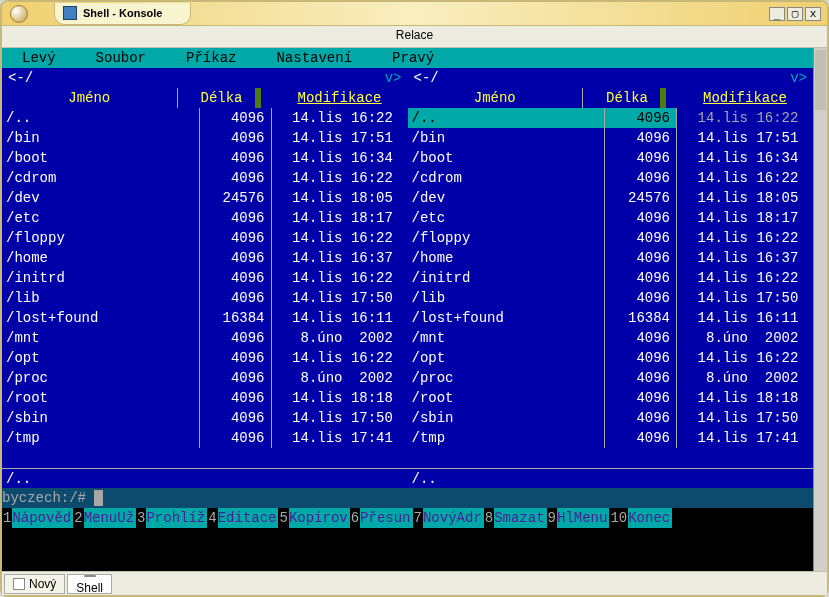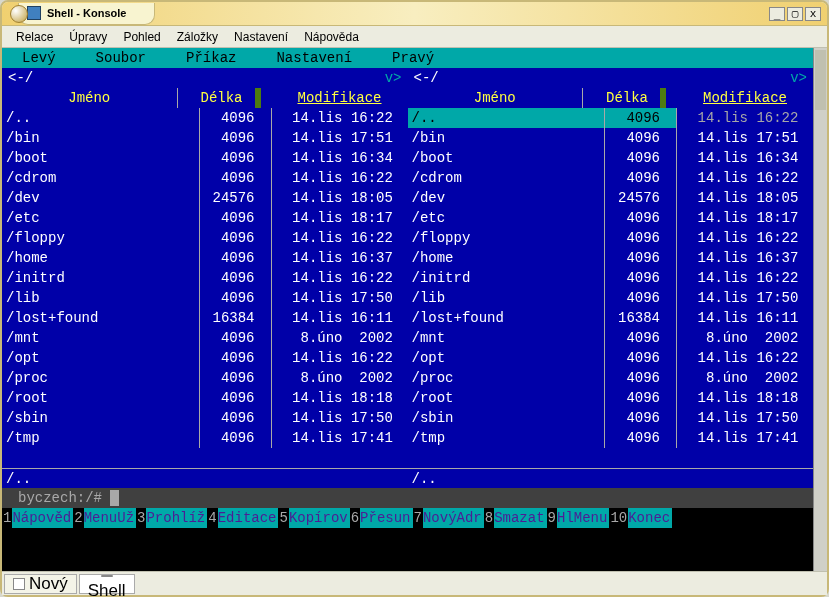--- a/index.html
+++ b/index.html
@@ -1,26 +1,26 @@
 <!DOCTYPE html>
 <html><head>
 <meta charset="utf-8">
 <style>
 * { margin: 0; padding: 0; box-sizing: border-box; }
 body { width: 829px; height: 597px; font-family: sans-serif; font-size: 12px; background: #d8d8cc; overflow: hidden; }
 
 .window { width: 829px; height: 597px; border: 2px solid #c8b878; border-radius: 8px; background: #ecece0; display: flex; flex-direction: column; }
 .titlebar { height: 24px; background: linear-gradient(to right, #f0d070, #f8eec0, #f0d070); border-bottom: 1px solid #c8b878; display: flex; align-items: center; border-radius: 6px 6px 0 0; position: relative; }
-.title-tab { background: #f8f4d0; height: 22px; margin-left: 16px; border-radius: 0 0 10px 10px; padding: 2px 28px 2px 8px; display: flex; align-items: center; gap: 6px; border: 1px solid #c8b878; border-top: 0; font-size: 11px; font-weight: bold; }
+.title-tab { background: #f8f4d0; height: 22px; margin-left: 52px; border-radius: 0 0 10px 10px; padding: 2px 28px 2px 8px; display: flex; align-items: center; gap: 6px; border: 1px solid #c8b878; border-top: 0; font-size: 11px; font-weight: bold; }
 .title-icon { width: 14px; height: 14px; background: #4080c0; display: inline-block; border: 1px solid #204060; }
 .tb-left { position: absolute; left: 8px; width: 18px; height: 18px; border-radius: 50%; background: radial-gradient(circle at 30% 30%, #fff, #c0a040); border: 1px solid #a08030; }
 .tb-btns { position: absolute; right: 6px; display: flex; gap: 2px; }
 .tb-btn { width: 16px; height: 14px; background: #ecece0; border: 1px solid #888; font-size: 11px; text-align: center; line-height: 11px; font-family: monospace; cursor: pointer; }
 
-.menubar { height: 22px; background: #ecece0; border-bottom: 1px solid #c0c0b0; display: flex; align-items: center; padding: 0 8px; gap: 4px; font-size: 12px; }
+.menubar { height: 22px; background: #ecece0; border-bottom: 1px solid #c0c0b0; display: flex; align-items: center; padding: 0 8px; gap: 4px; font-size: 12px; flex-direction: column; }
 .menubar span { padding: 2px 6px; cursor: pointer; }
 
 .terminal { flex: 1; background: #000; font-family: "Courier New", monospace; font-size: 14px; line-height: 20px; position: relative; }
 .term-inner { position: absolute; left: 0; top: 0; right: 14px; bottom: 0; }
 .term-scroll { position: absolute; right: 0; top: 0; width: 14px; bottom: 0; background: #d0d0c8; border-left: 1px solid #888; }
 .term-scroll::after { content: ''; position: absolute; top: 2px; left: 1px; right: 1px; height: 60px; background: #c0c0b0; }
 
 .mc-topmenu { height: 20px; background: #00a8a8; color: #000; display: flex; align-items: center; }
 .mc-topmenu span { padding: 0 20px; cursor: pointer; }
 
@@ -31,36 +31,36 @@
 .panel-path .pth { color: #fff; }
 .panel-path .v { color: #00a8a8; }
 .panel-head { height: 20px; color: #ffff40; display: flex; gap: 11px; }
 .panel-head .col { text-align: center; }
 .cname { flex: 1; border-right: 1px solid #a8a8a8; }
 .csize { width: 72px; text-align: right; border-right: 6px solid #4d7c0f; }
 .ctime { width: 136px; text-decoration: underline; }
 .rows { flex: 1; }
 .row { height: 20px; display: flex; color: #fff; }
 .row .n { flex: 1; padding-left: 4px; white-space: pre; border-right: 1px solid #a8a8a8; }
-.row .s { width: 72px; text-align: right; padding-right: 16px; border-right: 1px solid #a8a8a8; }
+.row .s { width: 72px; text-align: right; padding-right: 6px; border-right: 1px solid #a8a8a8; }
 .row .t { width: 136px; padding-left: 6px; white-space: pre; text-align: center; }
 .row.sel { background: #00a8a8; color: #000; }
 .row.sel .t { background: #0000a8; color: #a8a8a8; }
 .panel-foot { height: 20px; border-top: 1px solid #a8a8a8; padding-left: 4px; color: #fff; margin-top: 6px; }
 
-.prompt { height: 20px; background: #404040; color: #a8a8a8; padding-left: 16px; white-space: pre; }
+.prompt { height: 20px; background: #0c4a6e; color: #a8a8a8; padding-left: 0; white-space: pre; }
 .cursor { display: inline-block; width: 9px; height: 16px; background: #a8a8a8; vertical-align: middle; }
 
 .fkeys { height: 20px; background: #000; color: #fff; display: flex; }
 .fkey { display: flex; }
 .fkey .num { background: #000; color: #a8a8a8; padding: 0 1px; }
 .fkey .lab { background: #00a8a8; color: #4c1d95; padding: 0 2px 0 0; }
 
 .tabbar { height: 24px; background: #ecece0; display: flex; align-items: center; border-top: 1px solid #c0c0b0; padding-left: 2px; gap: 2px; }
-.tabbtn { height: 20px; background: #f4f4e8; border: 1px solid #aaa; padding: 0 8px; display: flex; align-items: center; gap: 4px; font-size: 17px; cursor: pointer; }
+.tabbtn { height: 20px; background: #f4f4e8; border: 1px solid #aaa; padding: 0 8px; display: flex; align-items: center; gap: 4px; font-size: 12px; cursor: pointer; }
 .tabbtn.active { background: #fff; flex-direction: column; }
 .ti { width: 12px; height: 12px; display: inline-block; }
 .ti-new { background: #fff; border: 1px solid #888; }
 .ti-shell { background: #000; border: 1px solid #888; border-radius: 2px; }
 </style>
 </head>
 <body>
 
 <div class="window">
 

